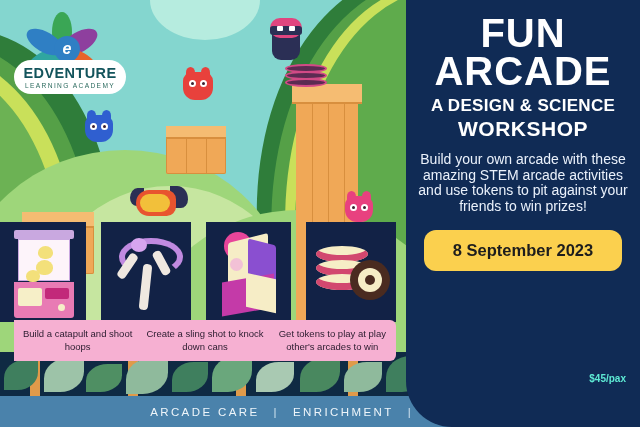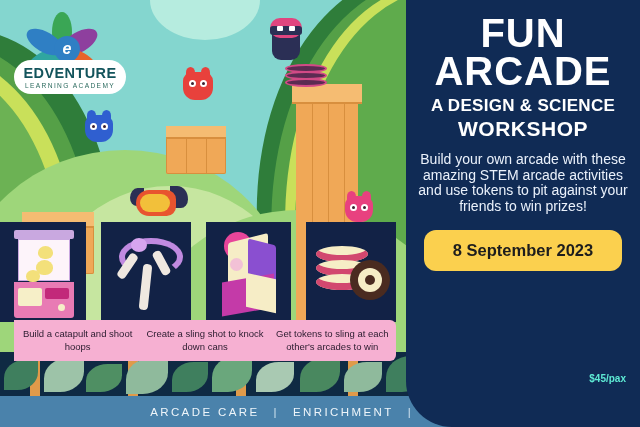--- a/index.html
+++ b/index.html
@@ -306,21 +306,21 @@
     <div class="lf" style="left:256px;top:10px;width:38px;height:30px;background:#a9c9b2;"></div>
     <div class="lf" style="left:300px;top:6px;width:40px;height:34px;background:#49885f;"></div>
     <div class="lf" style="left:344px;top:10px;width:38px;height:30px;background:#8fba9c;"></div>
     <div class="lf" style="left:386px;top:4px;width:40px;height:36px;background:#3f7f5e;"></div>
     <div class="lf" style="left:428px;top:10px;width:40px;height:32px;background:#7fb293;"></div>
   </div>
 
   <div class="caps">
     <div class="cap c3">Build a catapult and shoot hoops</div>
     <div class="cap c2">Create a sling shot to knock down cans</div>
-    <div class="cap c4">Get tokens to sling at each other's arcades to win</div>
+    <div class="cap c4">Get tokens to play at play other's arcades to win</div>
   </div>
 
   <div class="right">
     <h1 class="title">
       <span>FUN</span><br>
       <span>ARCADE</span>
     </h1>
     <div class="sub1">A DESIGN &amp; SCIENCE</div>
     <div class="sub2">WORKSHOP</div>
     <div class="desc">Build your own arcade with these amazing STEM arcade activities and use tokens to pit against your friends to win prizes!</div>

